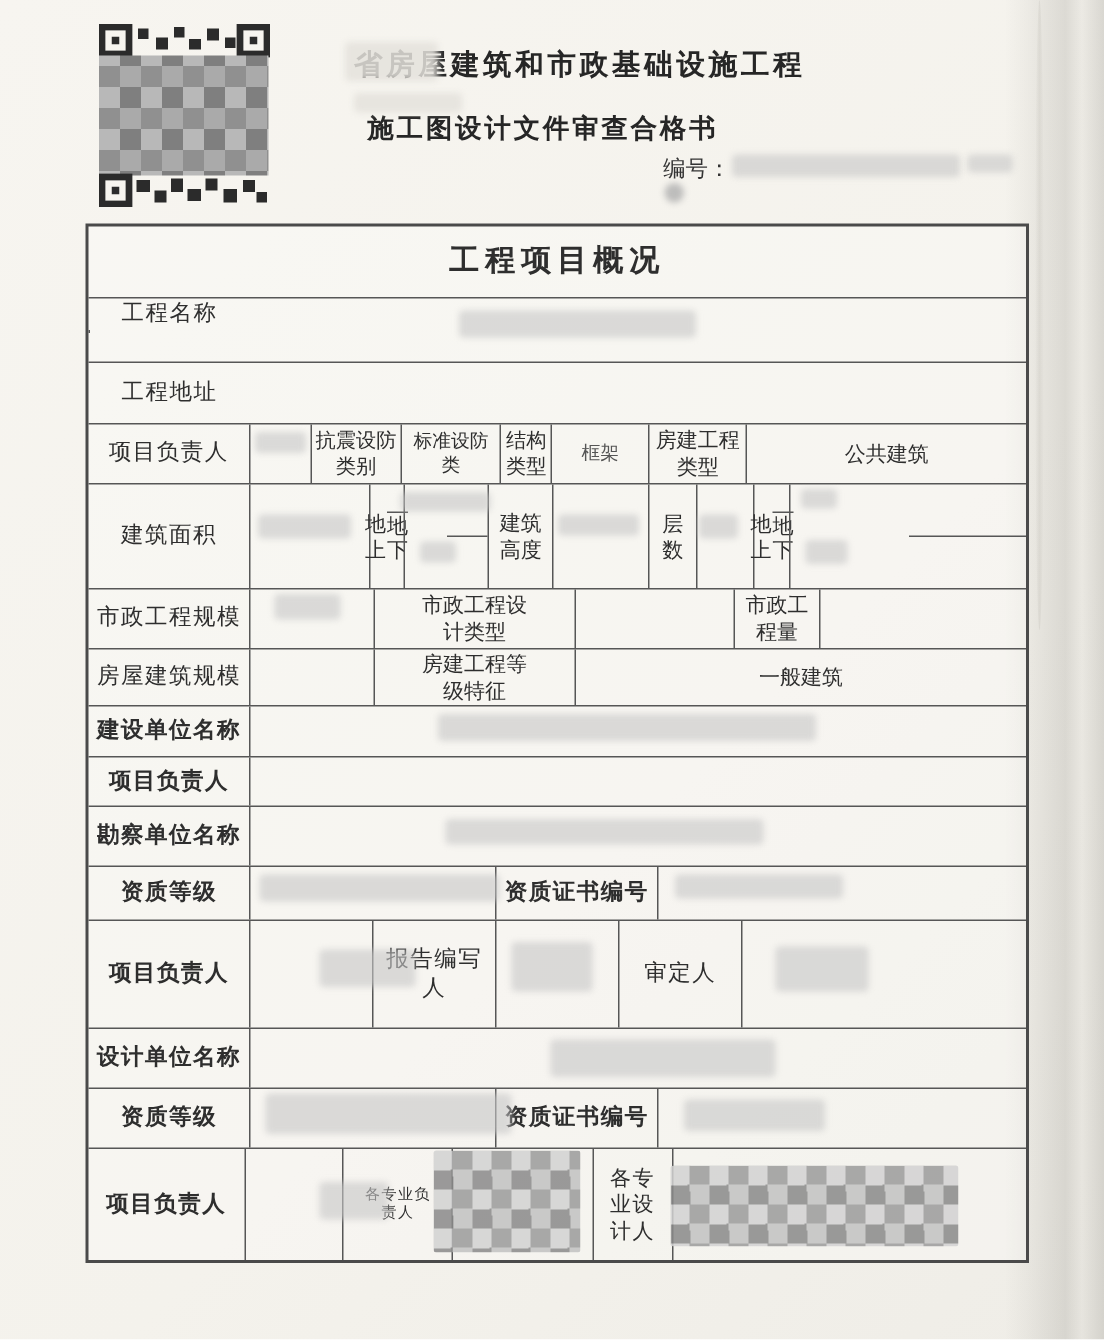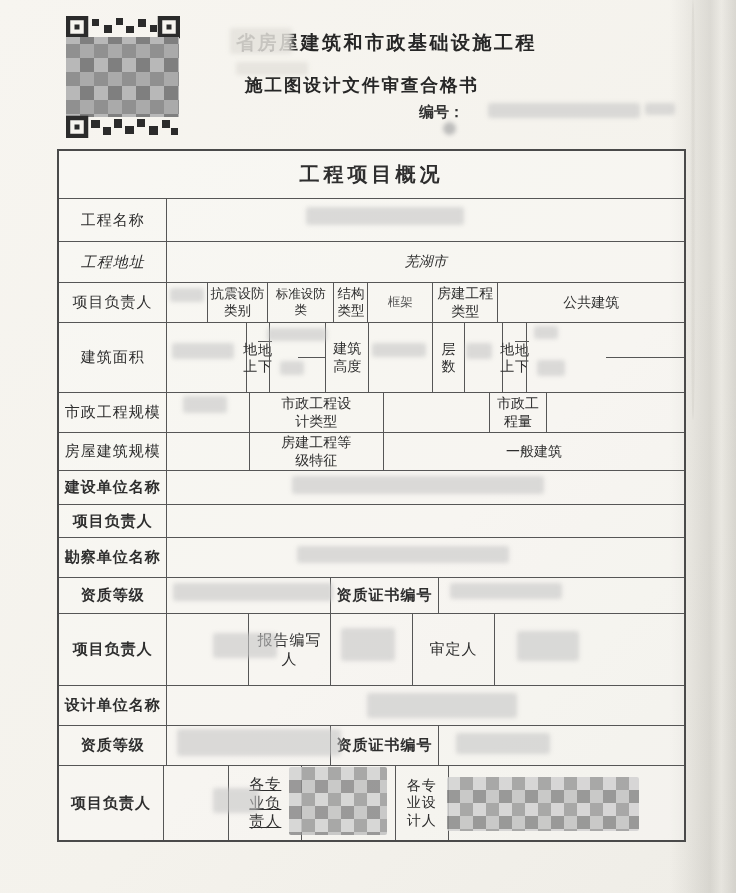--- a/index.html
+++ b/index.html
@@ -18,21 +18,21 @@
   }
   .crease{position:absolute;top:0;right:40px;width:6px;height:420px;
     background:linear-gradient(to right,rgba(0,0,0,0),rgba(120,115,105,0.10),rgba(0,0,0,0));
     border-radius:50%;}
   
   .qr{position:absolute;left:66px;top:16px;}
   .hdr-line1{position:absolute;left:236px;top:30px;font-size:19px;font-weight:bold;
     letter-spacing:2.5px;color:#262626;}
   .hdr-line2{position:absolute;left:245px;top:73px;font-size:17.5px;font-weight:bold;
     letter-spacing:2px;color:#262626;text-align:right;}
-  .hdr-no{position:absolute;left:419px;top:103px;font-size:15px;font-weight:bold;color:#333;}
+  .hdr-no{position:absolute;left:442px;top:103px;font-size:15px;font-weight:normal;color:#333;}
   
   .tbl{position:absolute;left:57px;top:149px;width:629px;
     border:2px solid #4a4a4a;box-sizing:border-box;background:rgba(255,255,255,0.25);}
   .r{display:flex;border-top:1px solid #565656;box-sizing:border-box;}
   .r:first-child{border-top:none;}
   .c{border-left:1px solid #565656;box-sizing:border-box;
     display:flex;align-items:center;justify-content:center;
     text-align:center;font-size:14px;line-height:1.25;padding:1px 2px;}
   .r .c:first-child{border-left:none;}
   .lab{font-size:15px;letter-spacing:1px;}
@@ -98,28 +98,27 @@
   <div class="hdr-line1">省房屋建筑和市政基础设施工程</div>
   <div class="hdr-line2">施工图设计文件审查合格书</div>
   <div class="hdr-no">编号：</div>
 
   <div class="tbl">
 
     <div class="r" style="height:47px;">
       <div class="c title-row" style="width:629px;">工程项目概况</div>
     </div>
 
-    <div class="r" style="height:43px;">
+    <div class="r" style="height:43px;flex-direction:column;">
       <div class="c lab" style="width:108px;">工程名称</div>
       <div class="c" style="width:521px;"></div>
     </div>
 
-    <div class="r" style="height:41px;font-style:italic;">
+    <div class="r" style="height:41px;">
       <div class="c lab" style="width:108px;">工程地址</div>
-      <div class="c" style="width:521px;">芜湖市</div>
     </div>
 
     <div class="r" style="height:40px;">
       <div class="c lab" style="width:108px;">项目负责人</div>
       <div class="c" style="width:41px;"></div>
       <div class="c wrapnarrow" style="width:60px;font-size:13.5px;">
           <span style="width:56px;">抗震设防类别</span>
         </div>
       <div class="c small" style="width:67px;">标准设防类</div>
       <div class="c wrapnarrow" style="width:34px;font-size:13.5px;">
@@ -230,21 +229,21 @@
     <div class="r" style="height:40px;">
       <div class="c lab bold" style="width:108px;">资质等级</div>
       <div class="c" style="width:165px;"></div>
       <div class="c lab bold" style="width:108px;">资质证书编号</div>
       <div class="c" style="width:248px;"></div>
     </div>
 
     <div class="r" style="height:75px;">
       <div class="c lab bold" style="width:108px;">项目负责人</div>
       <div class="c" style="width:68px;"></div>
-      <div class="c wrapnarrow lab" style="width:76px;font-size:15px;text-decoration:underline;">
+      <div class="c wrapnarrow lab" style="width:76px;font-size:10px;">
           <span style="width:44px;">各专业负责人</span>
         </div>
       <div class="c" style="width:97px;"></div>
       <div class="c wrapnarrow lab" style="width:55px;font-size:14px;">
           <span style="width:44px;">各专业设计人</span>
         </div>
       <div class="c" style="width:246px;"></div>
     </div>
 
   </div>

